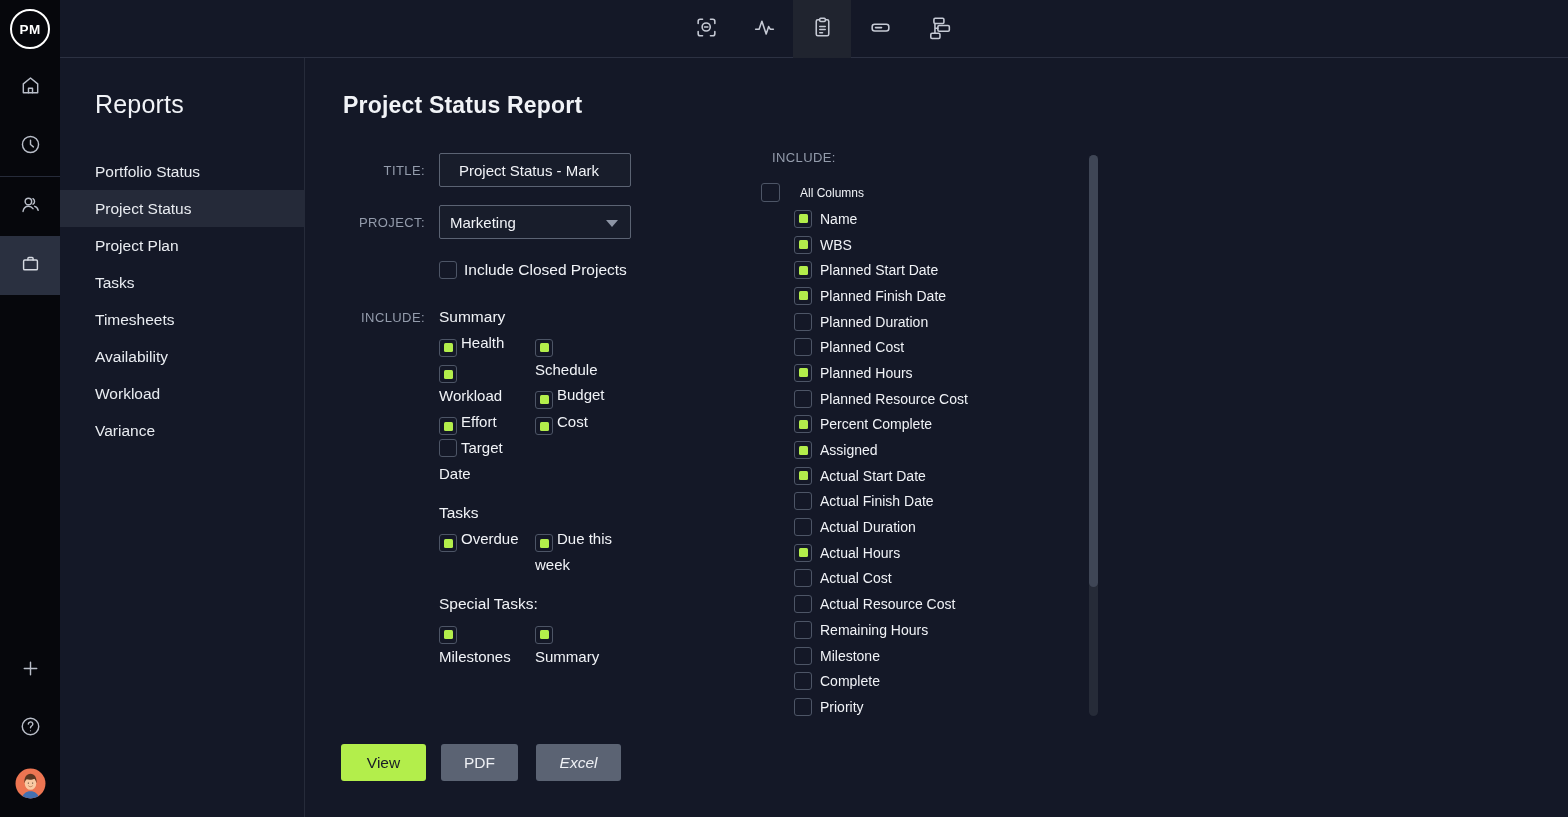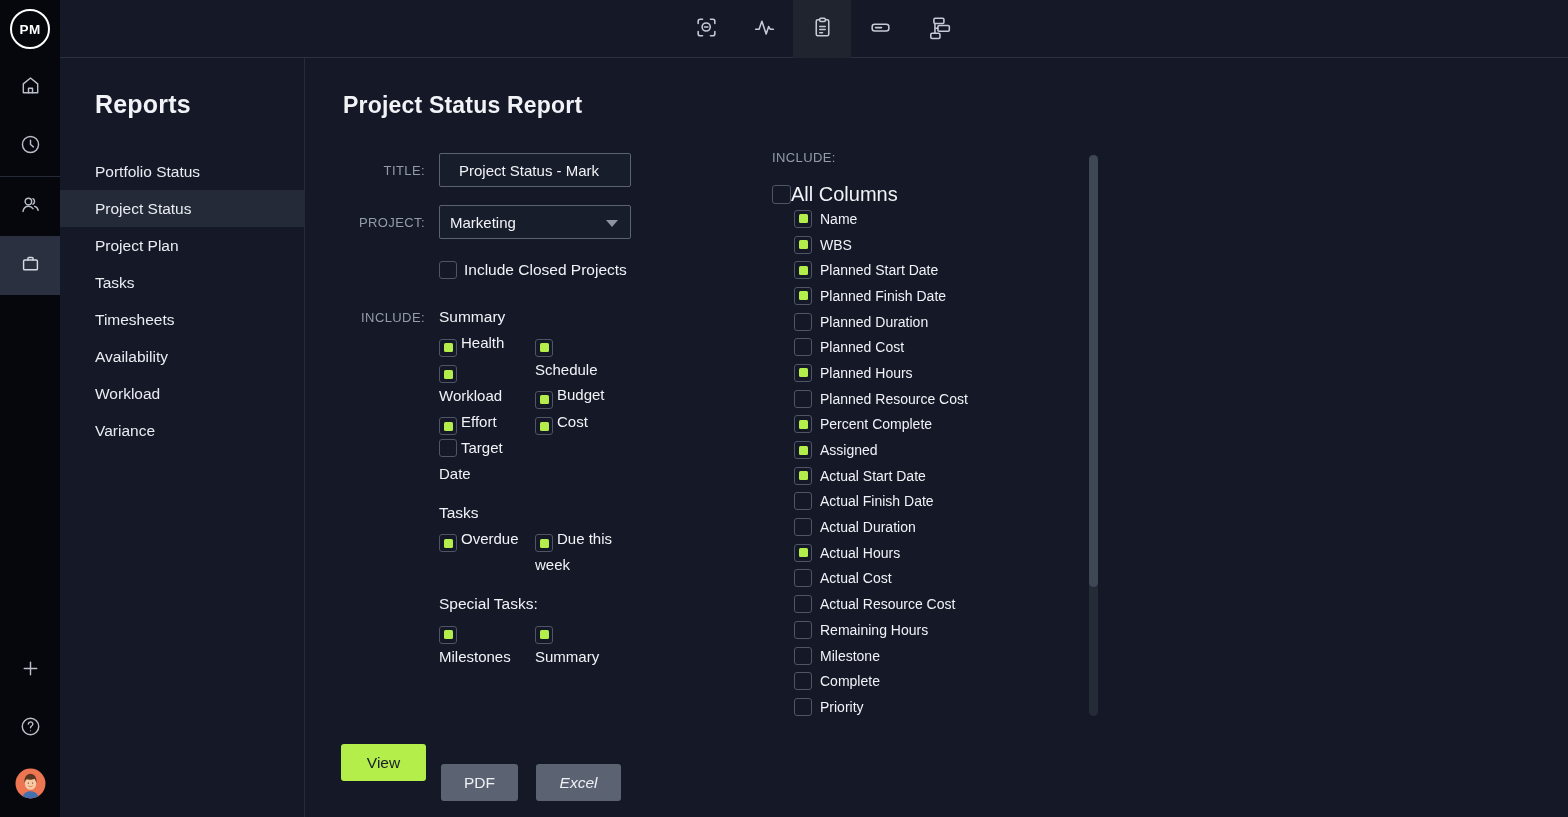--- a/index.html
+++ b/index.html
@@ -26,21 +26,21 @@
   .rail{position:absolute;left:0;top:58px;width:60px;height:759px;background:var(--rail);}
   .rail-item{width:60px;height:59px;display:flex;align-items:center;justify-content:center;color:#b9bec9;}
   .rail-item.selected{background:var(--rail-sel);color:#d6dae2;}
   .rail-item svg{width:23px;height:23px;}
   .rail-divider{width:60px;height:1px;background:var(--line-soft);}
   .rail-item.abs{position:absolute;left:0;height:50px;}
   .avatar-wrap svg{width:31px;height:31px;}
 
   
   .reports-panel{position:absolute;left:60px;top:58px;width:245px;height:759px;background:var(--bg);border-right:1px solid var(--line-soft);}
-  .reports-title{position:absolute;left:35px;top:32px;font-size:25px;font-weight:700;letter-spacing:.2px;color:var(--text);}
+  .reports-title{position:absolute;left:35px;top:32px;font-size:25px;font-weight:400;letter-spacing:.2px;color:var(--text);}
   .reports-list{position:absolute;left:0;top:95px;width:245px;}
   .report-row{height:37px;display:flex;align-items:center;padding-left:35px;font-size:15.5px;color:#e9ecf1;cursor:pointer;}
   .report-row.selected{background:var(--sel-row);}
 
   
   .main{position:absolute;left:305px;top:58px;width:1263px;height:759px;}
   .page-title{position:absolute;left:38px;top:34px;font-size:23px;font-weight:600;letter-spacing:.2px;}
 
   .field-label{position:absolute;width:82px;text-align:right;font-size:13px;letter-spacing:.4px;color:var(--muted);}
   .lbl-title{left:38px;top:105px;}
@@ -65,26 +65,26 @@
   .inc-cols{display:flex;align-items:flex-start;}
   .inc-col{font-size:15px;line-height:25.8px;}
   .inc-col.c0{width:84px;margin-right:12px;}
   .inc-col.c1{width:80px;}
   .inc-item{display:block;}
   .inc-item .cb{margin-right:4px;}
 
   .buttons{position:absolute;left:36px;top:686px;display:flex;}
   .btn{height:37px;border:none;border-radius:3px;font-size:15.5px;cursor:pointer;}
   .btn.primary{width:85px;background:var(--lime);color:#181c26;margin-right:15px;}
-  .btn.secondary{background:var(--btn-gray);color:#eef0f4;margin-right:18px;margin-top:20px;}
+  .btn.secondary{background:var(--btn-gray);color:#eef0f4;margin-right:18px;}
   .btn.pdf{width:77px;}
   .btn.excel{width:85px;font-style:italic;}
 
   
-  .all-columns-row{position:absolute;left:467px;top:125px;display:flex;align-items:center;gap:0;font-size:20px;}
+  .all-columns-row{position:absolute;left:456px;top:125px;display:flex;align-items:center;gap:20px;font-size:12px;}
   .columns-list{position:absolute;left:489px;top:148px;}
   .col-row{height:25.7px;display:flex;align-items:center;gap:8px;font-size:14px;}
 
   
   .scrollbar{position:absolute;left:784px;top:97px;width:9px;height:561px;background:var(--track);border-radius:4.5px;}
   .scroll-thumb{position:absolute;left:0;top:0;width:9px;height:432px;background:var(--thumb);border-radius:4.5px;cursor:pointer;}
 </style>
 </head>
 <body>
 

